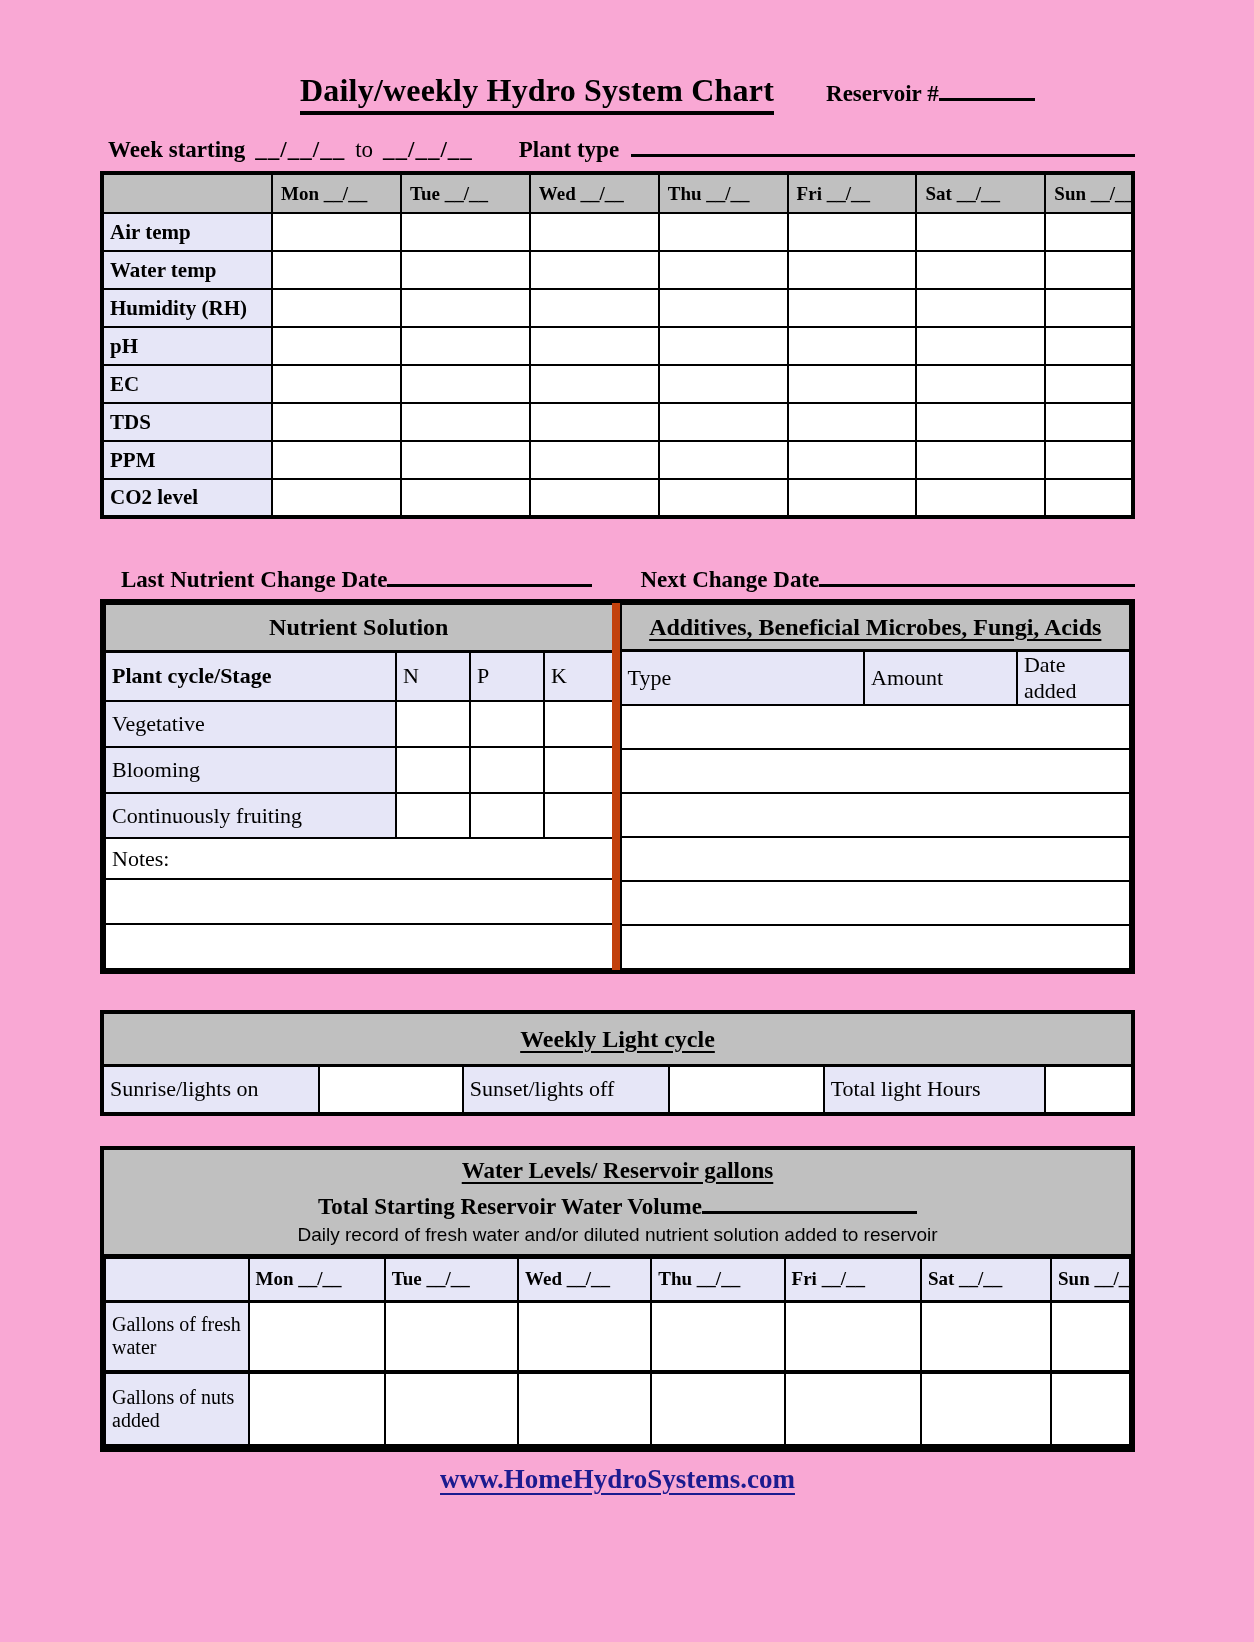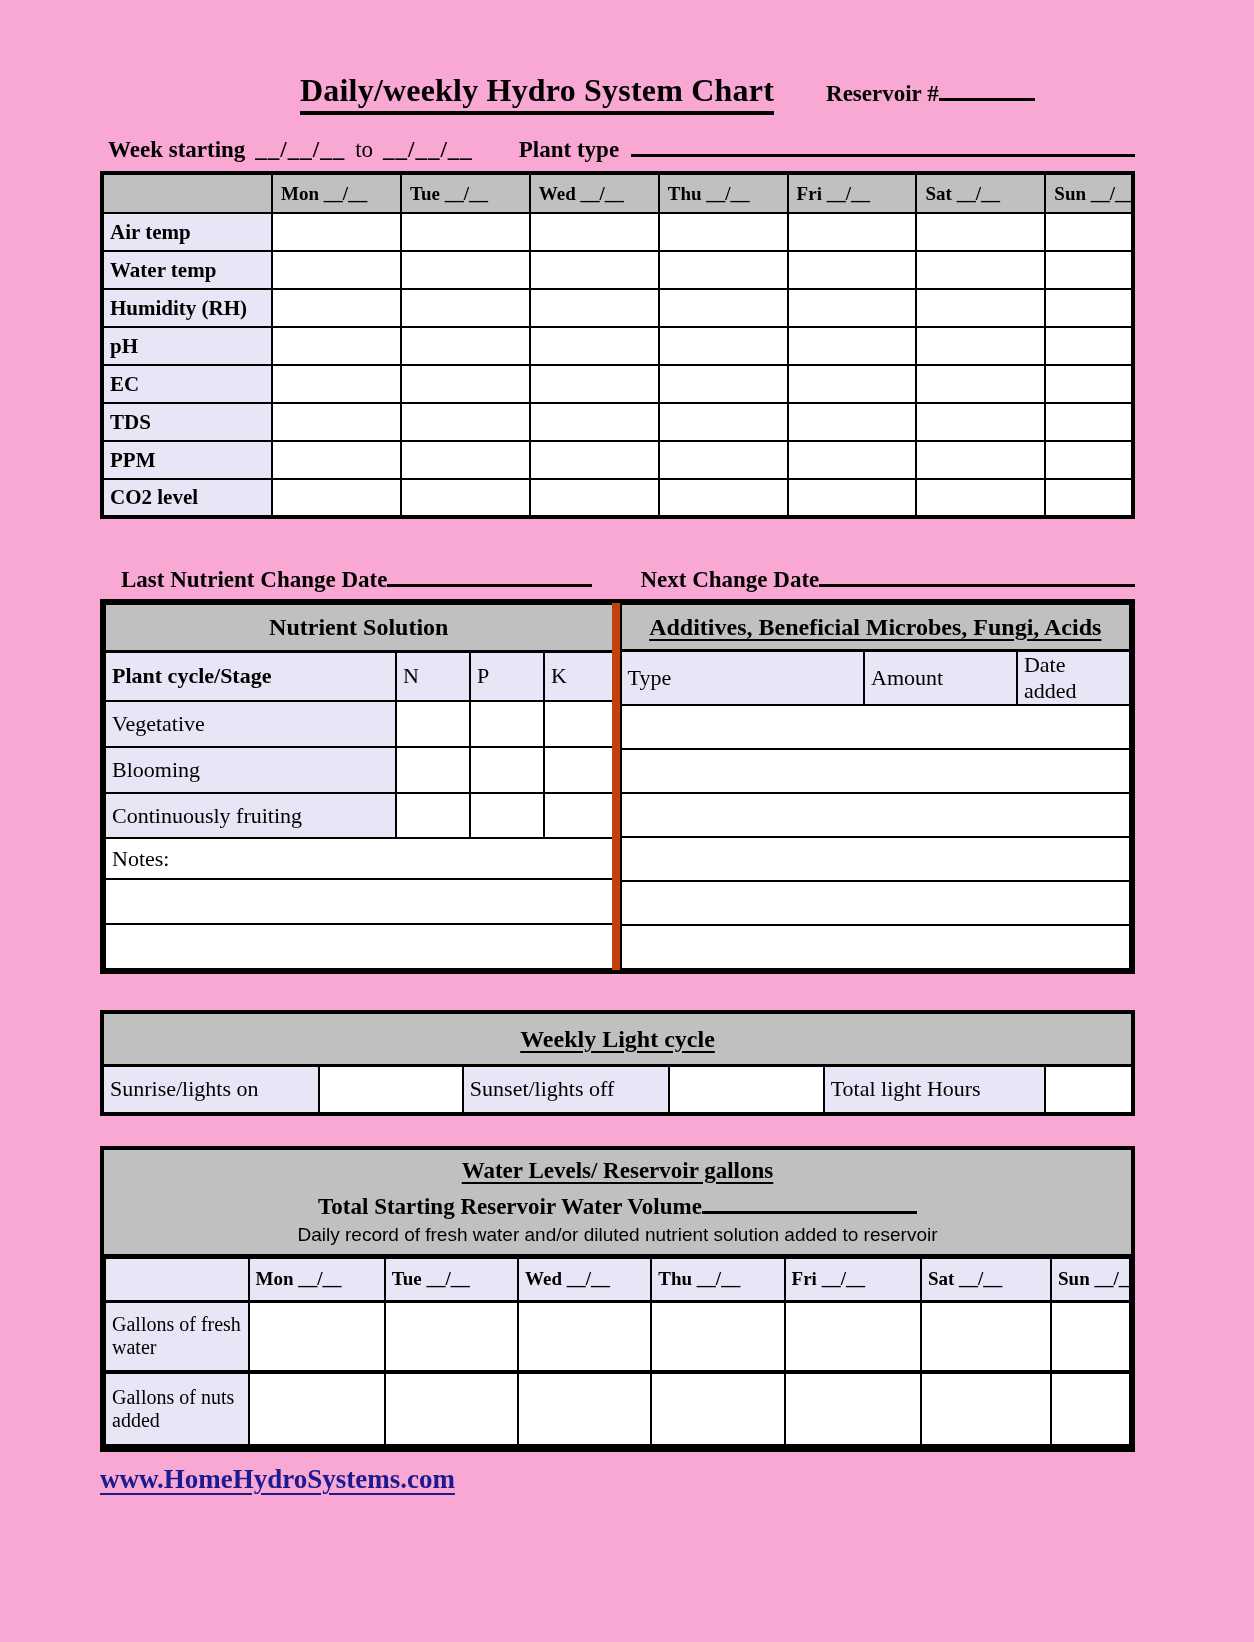--- a/index.html
+++ b/index.html
@@ -76,21 +76,21 @@
   .water tr.whdr{height:44px;}
   .water tr.whdr th{font-size:19px;font-weight:700;text-align:left;padding-left:6px;white-space:nowrap;border-bottom:3px solid #000;}
   .water td.wlbl{font-size:20px;text-align:left;line-height:1.15;}
   .water tr.r1{height:70px;}
   .water tr.r2{height:74px;}
   .water tr.r1 td,.water tr.r2 td{border-bottom:4px solid #000;}
   .water tr.r3{height:46px;}
   .water td.pct{font-size:20px;text-align:right;padding-right:10px;}
 
   
-  .footer{margin-top:12px;}
+  .footer{text-align:center;margin-top:12px;}
   .site-link{font-size:27px;font-weight:700;color:var(--navy,#1b1b8f);text-decoration:underline;text-decoration-thickness:2px;text-underline-offset:5px;}
 </style>
 </head>
 <body>
 
 <div class="page">
   <div class="content">
 
     <div class="title-row">
       <span class="doc-title">Daily/weekly Hydro System Chart</span>

